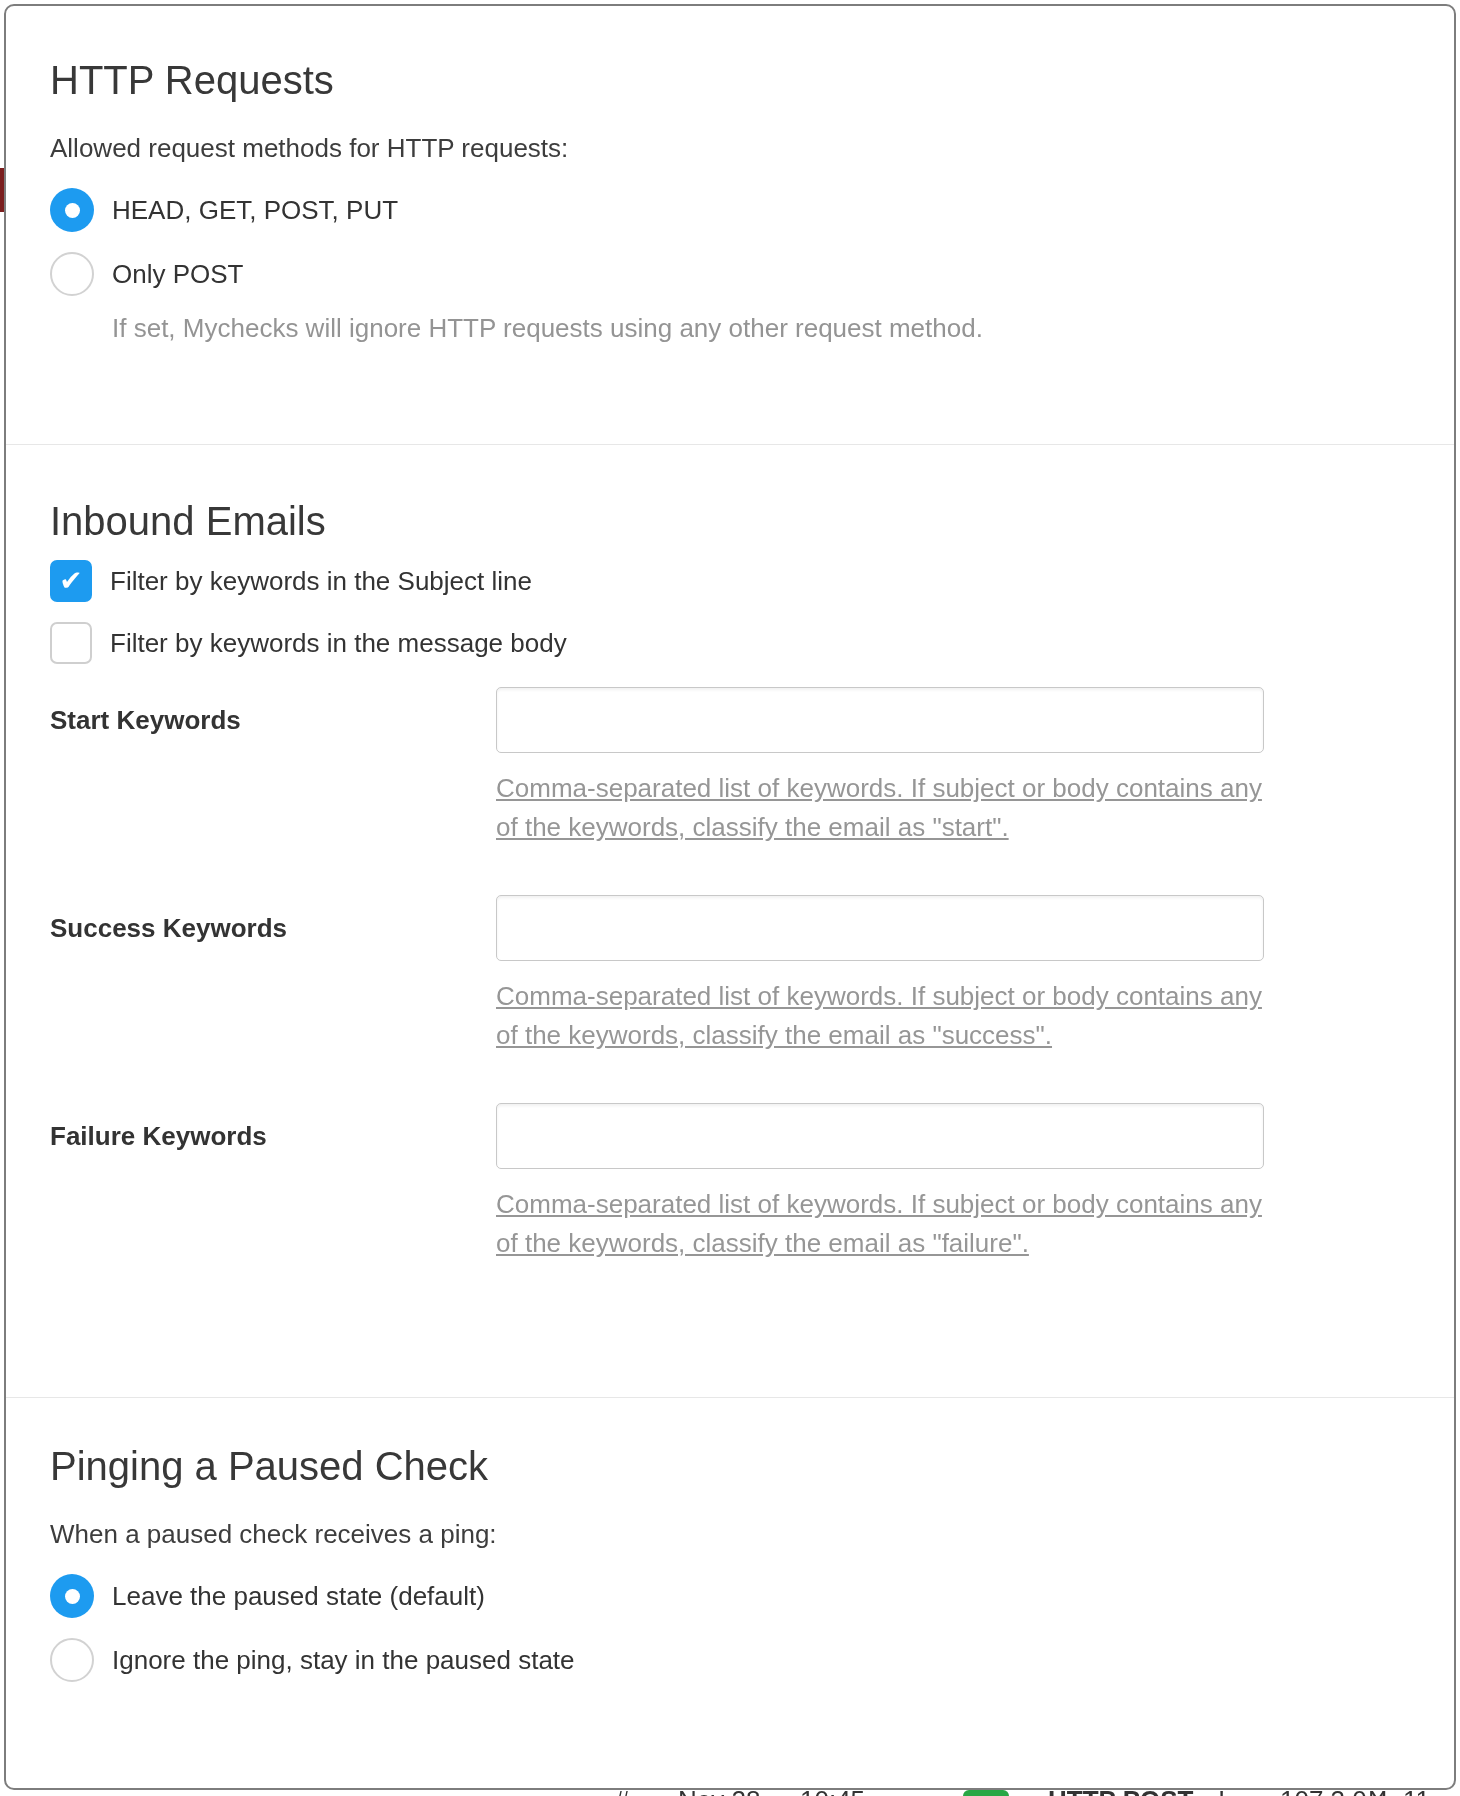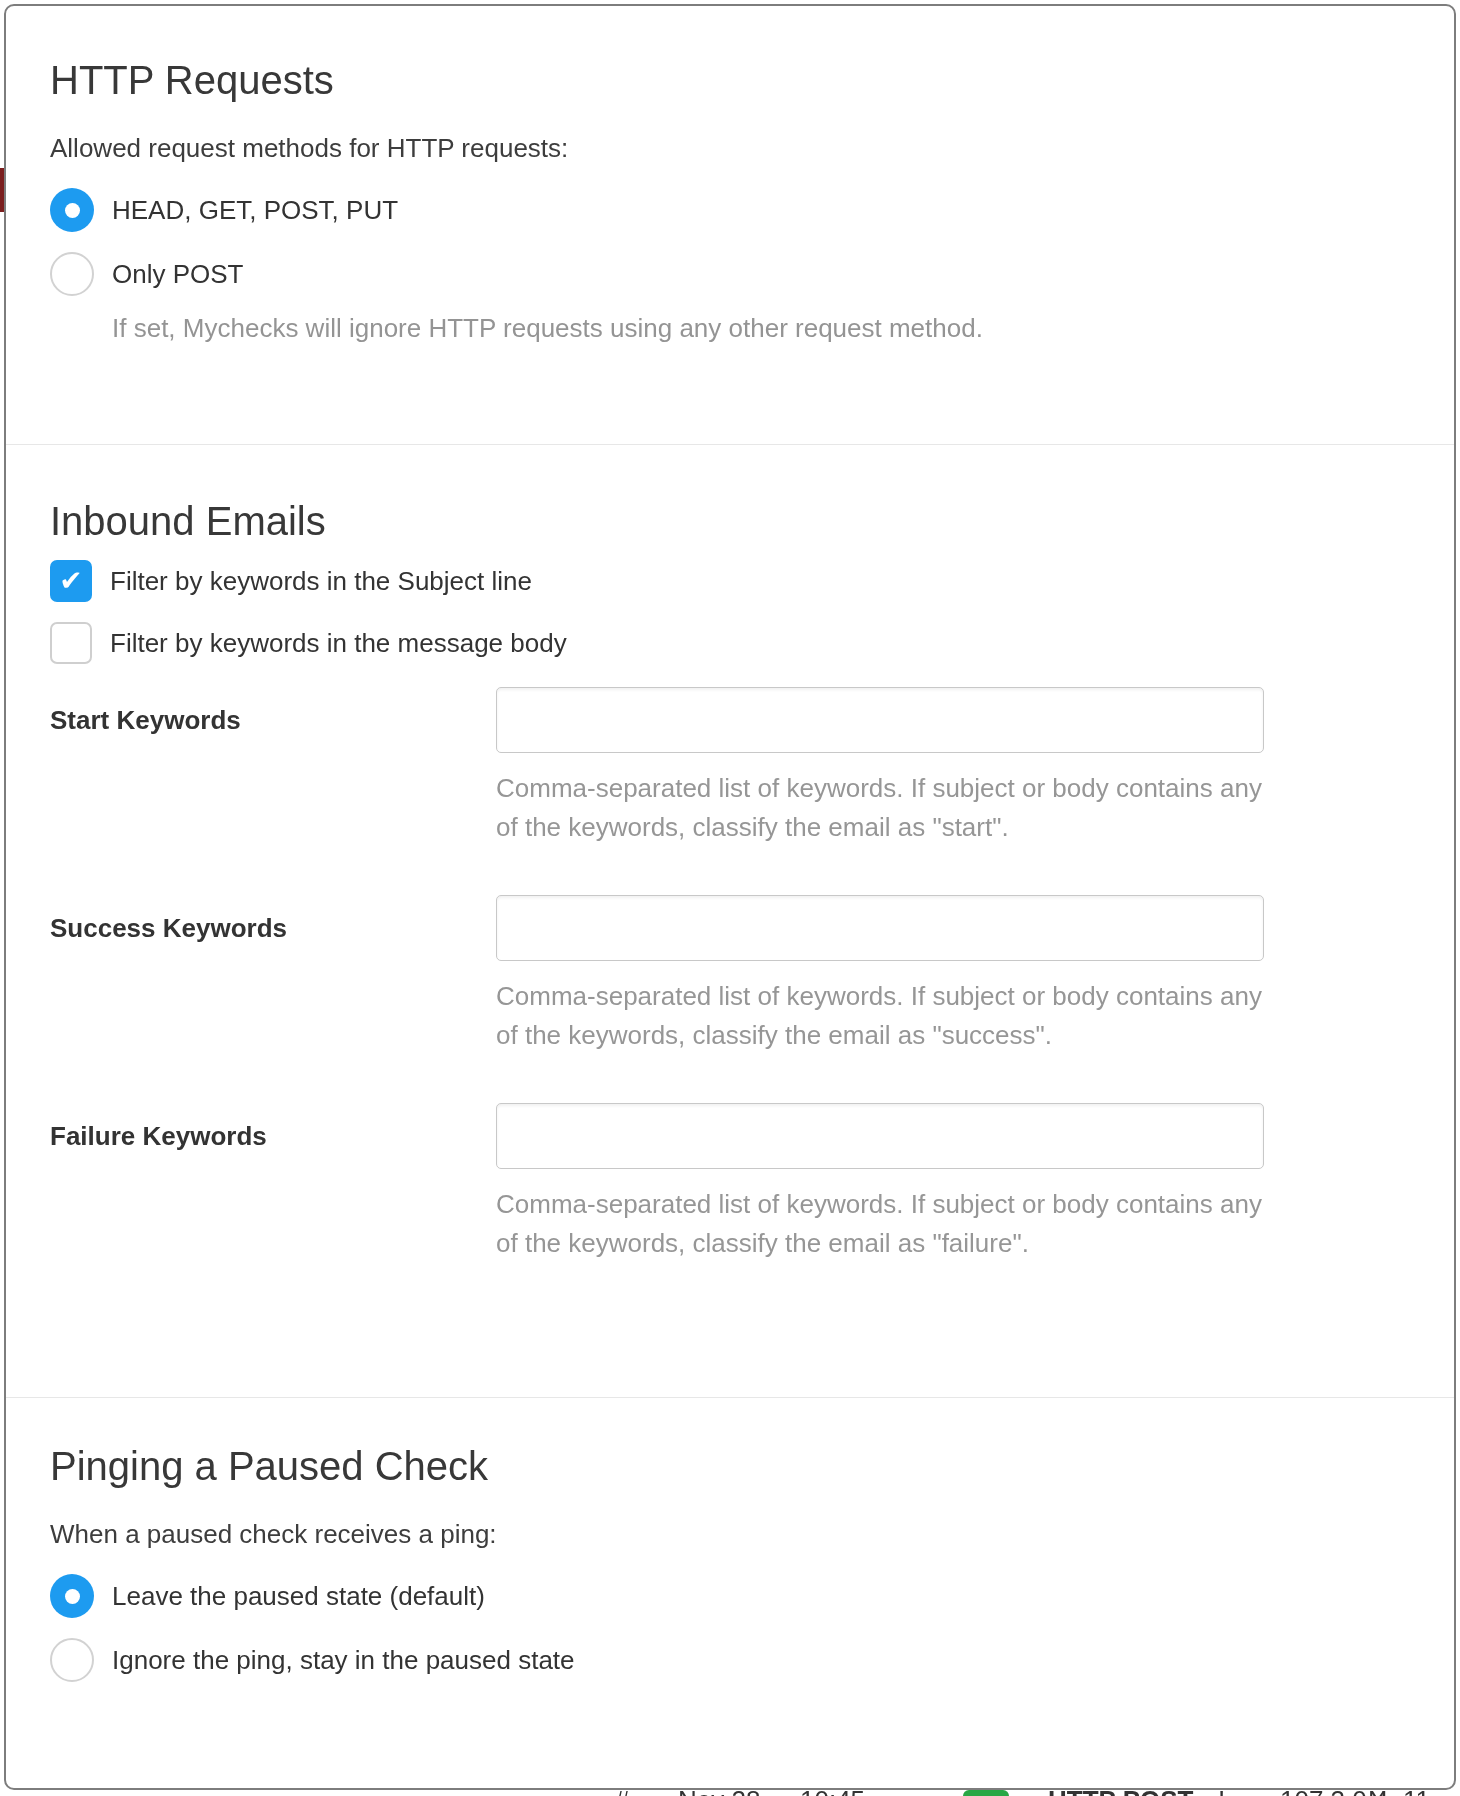--- a/index.html
+++ b/index.html
@@ -99,20 +99,21 @@
     padding:0 16px;
     outline:none;
   }
   .field-help {
     margin-left:446px;
     margin-top:16px;
     width:768px;
     font-size:26px;
     line-height:39px;
     color:#969696;
+    text-decoration:underline;
   }
 
   
   .modal-footer {
     margin-top:auto;
     border-top:1px solid #e7e7e7;
     padding:32px 28px 26px 28px;
     display:flex;
     justify-content:flex-end;
     gap:18px;

